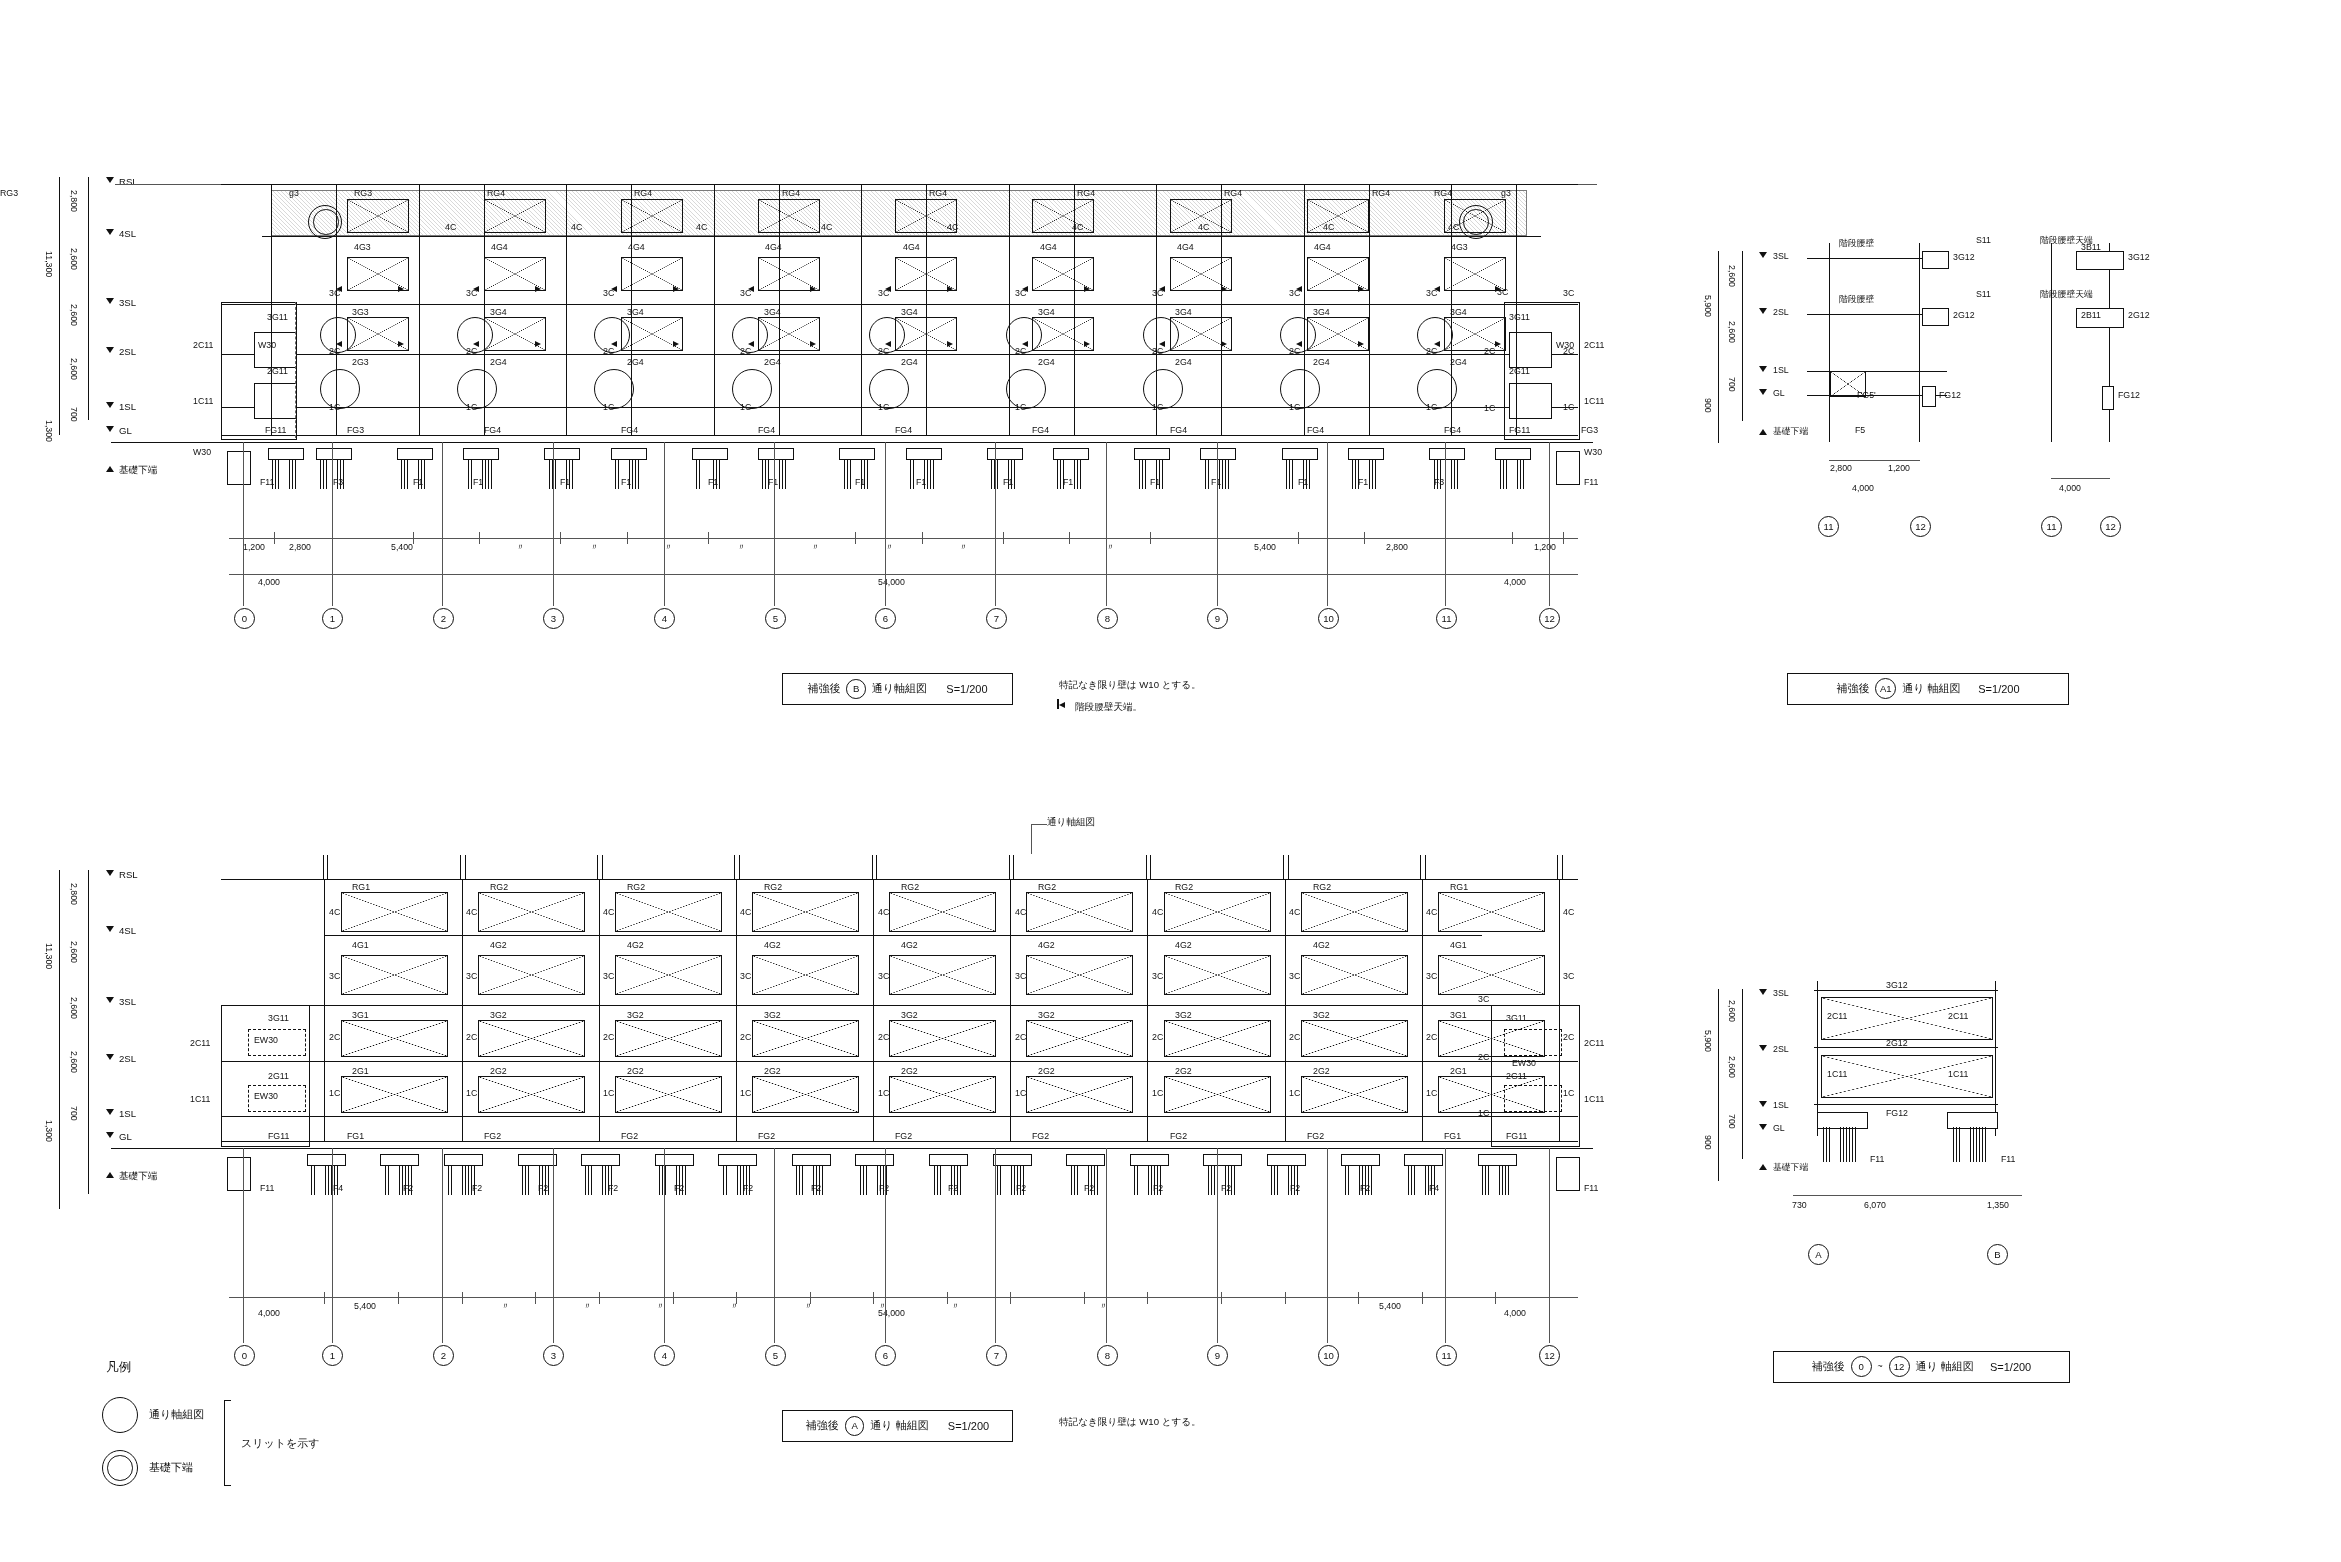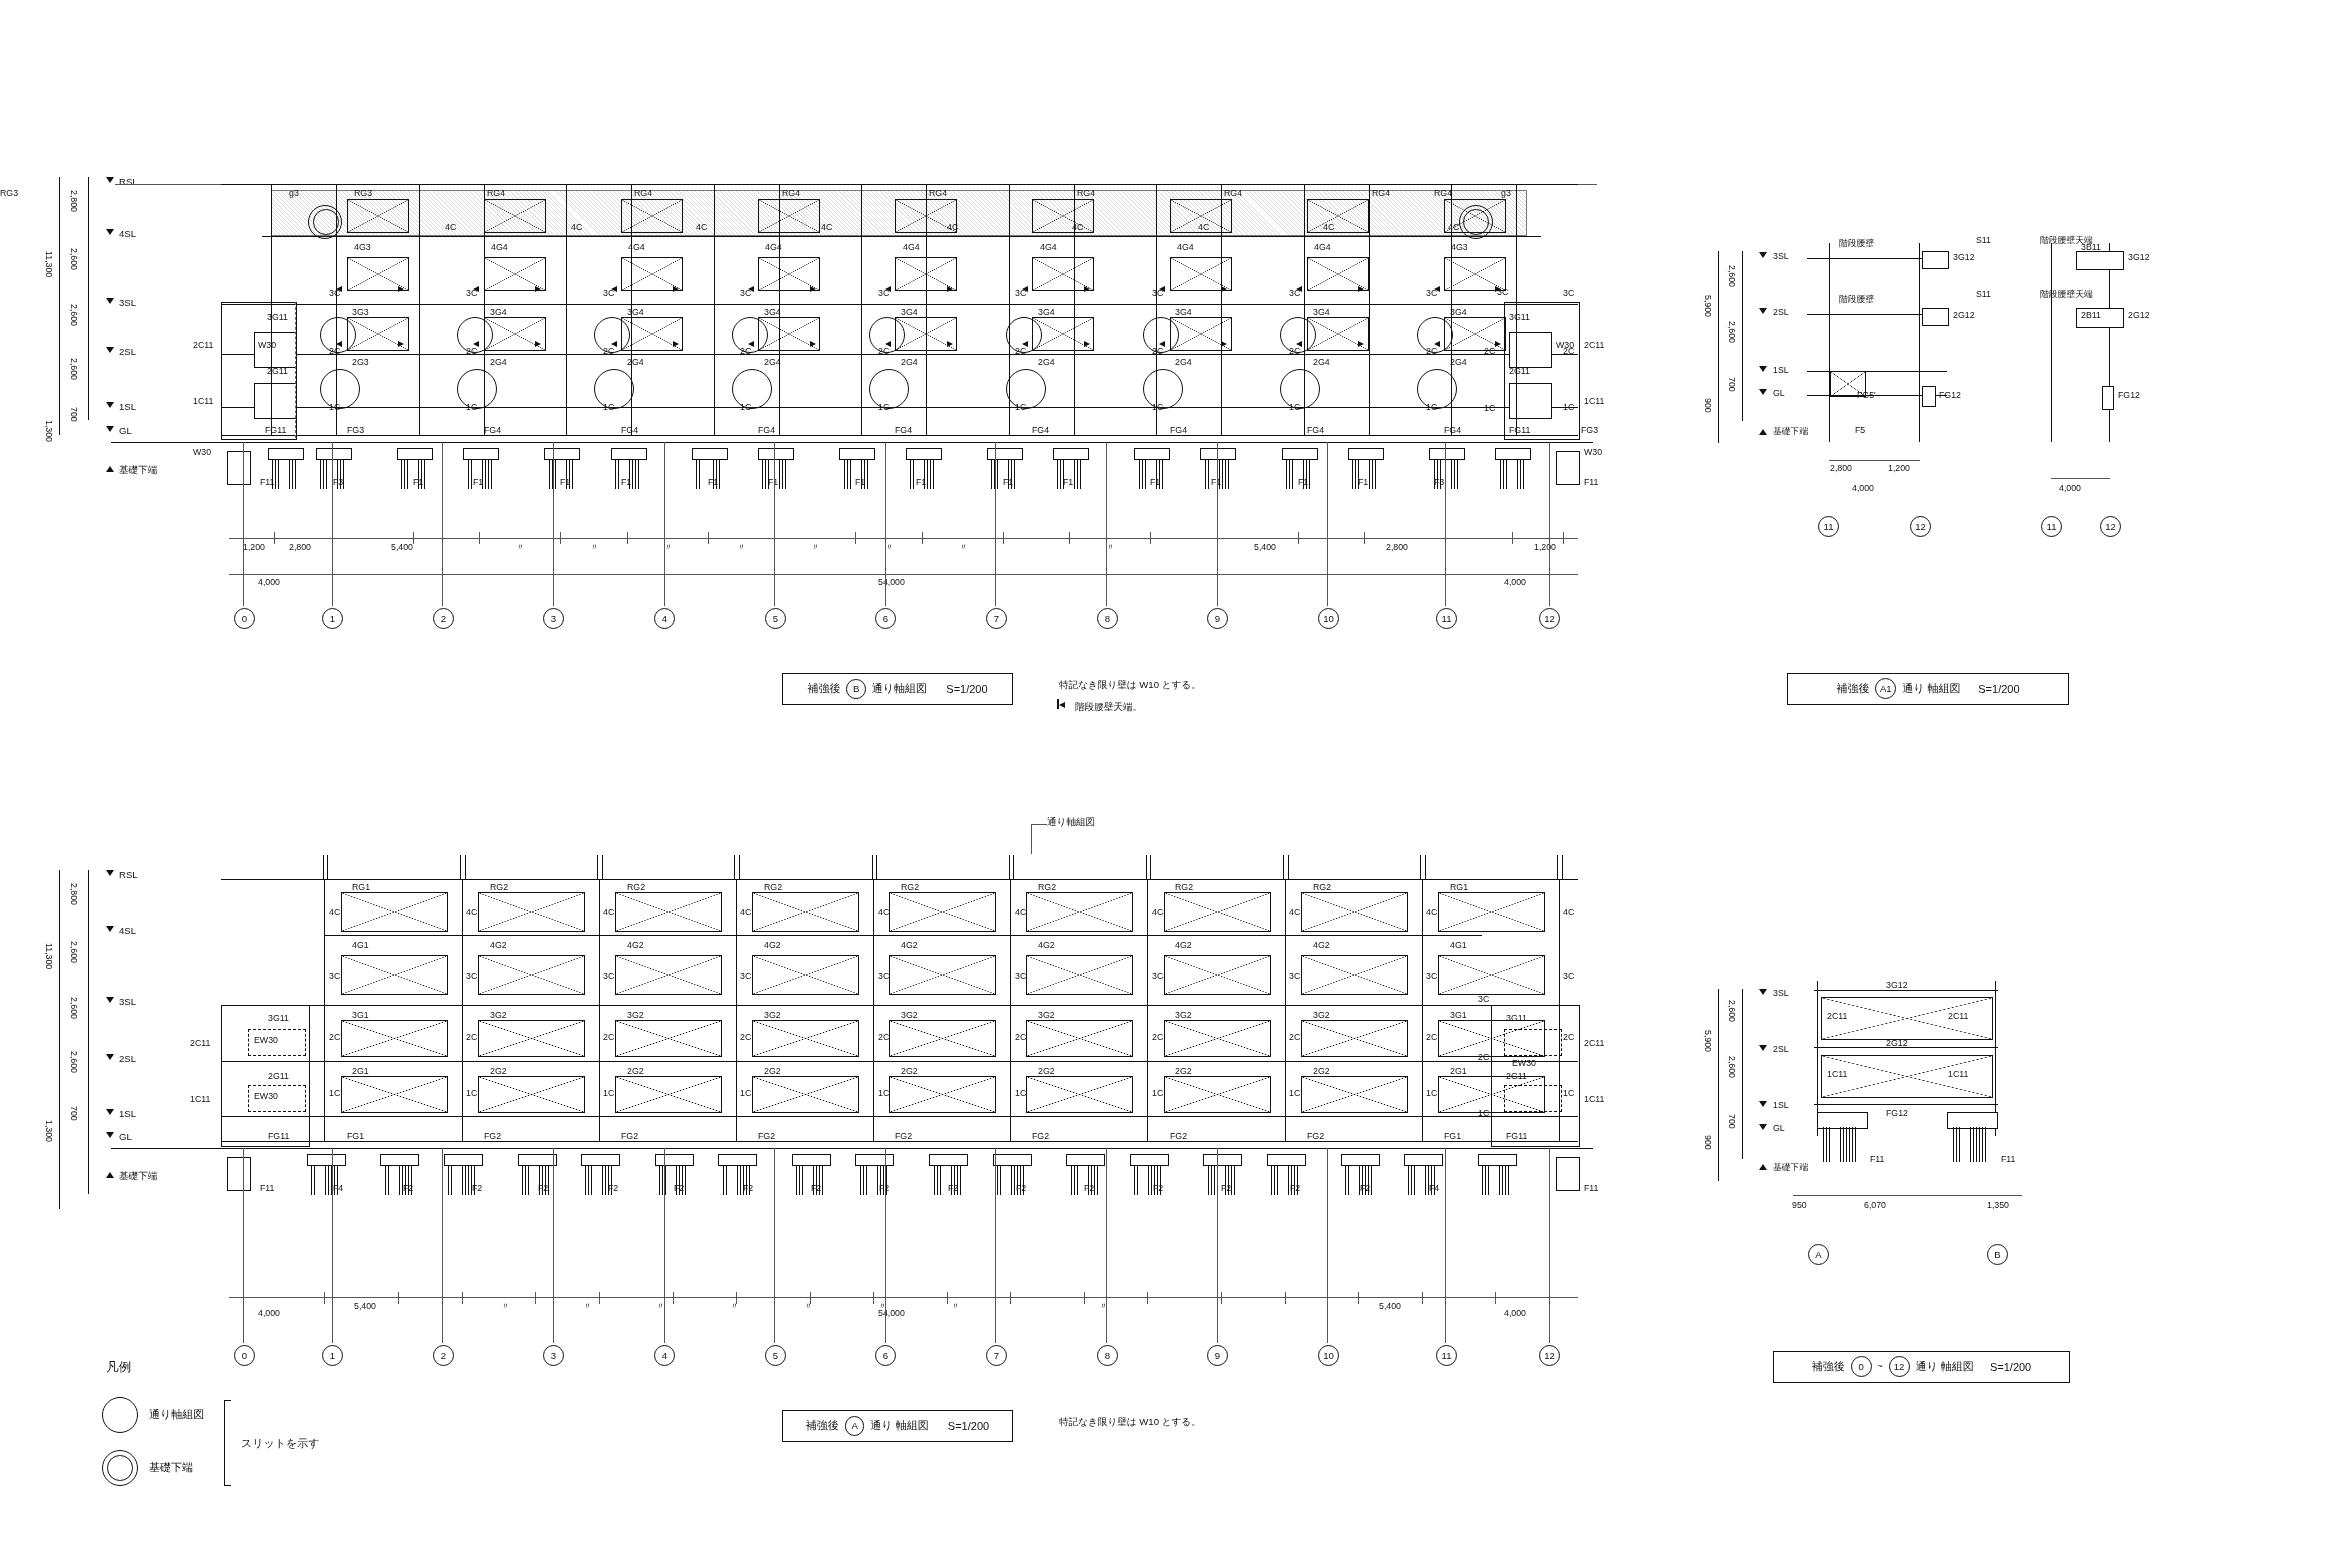--- a/index.html
+++ b/index.html
@@ -947,21 +947,21 @@
   <div class="t8" style="left:131px;top:111px;">1C11</div>
   <div class="t8" style="left:252px;top:111px;">1C11</div>
   <div class="boxf" style="left:121px;top:153px;width:49px;height:14.7px;"></div>
   <div class="boxf" style="left:251px;top:153px;width:49px;height:14.7px;"></div>
   <div class="pile" style="left:127px;top:168px;width:35px;height:35px;"></div>
   <div class="pile" style="left:257px;top:168px;width:35px;height:35px;"></div>
   <div class="t8" style="left:174px;top:196px;">F11</div>
   <div class="t8" style="left:305px;top:196px;">F11</div>
 
   <div class="hline-thin" style="left:97px;top:236px;width:229px;"></div>
-  <div class="t8" style="left:96px;top:242px;">950</div>
+  <div class="t8" style="left:96px;top:242px;">730</div>
   <div class="t8" style="left:168px;top:242px;">6,070</div>
   <div class="t8" style="left:291px;top:242px;">1,350</div>
   <div class="gridmark" style="left:112px;top:285px;">A</div>
   <div class="gridmark" style="left:291px;top:285px;">B</div>
 </div>
 
 <div class="titlebox" style="left:1773px;top:1351px;width:295px;height:29.5px;">
   <span>補強後</span>
   <span class="gridmark" style="position:relative;left:0;top:0;width:19px;height:19px;">0</span>
   <span class="t8" style="position:relative;">~</span>

